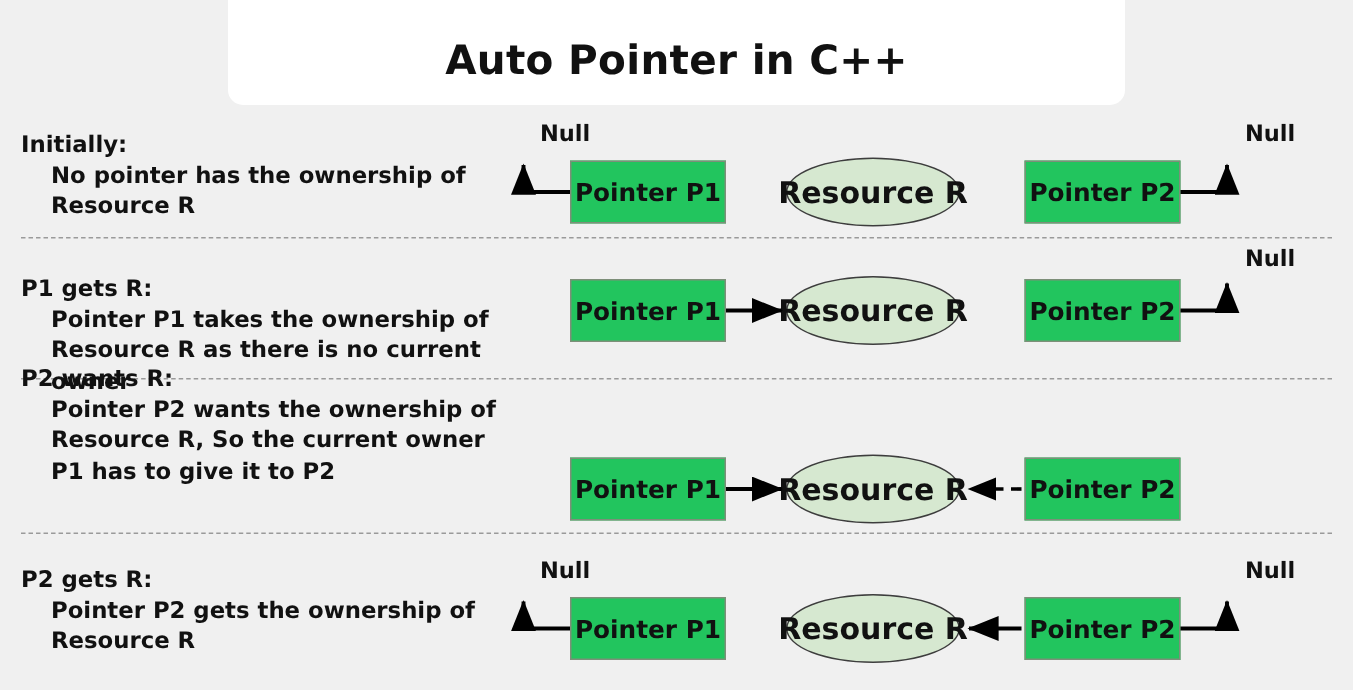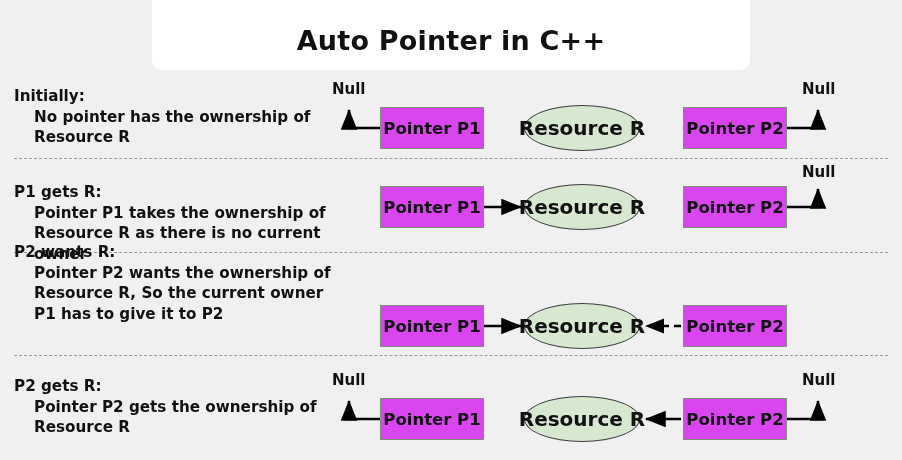--- a/index.html
+++ b/index.html
@@ -71,21 +71,21 @@
     width: 874px;
     height: 0;
     border-top: 1px dashed #9a9a9a;
   }
 
   
   .pbox {
     position: absolute;
     width: 104px;
     height: 42px;
-    background: #d946ef;
+    background: #22c55e;
     border: 1.5px solid #7d8f79;
     box-sizing: border-box;
     display: flex;
     align-items: center;
     justify-content: center;
     font-size: 16.5px;
     font-weight: 700;
     color: #111;
     white-space: nowrap;
   }
@@ -104,20 +104,21 @@
     font-weight: 700;
     color: #111;
     white-space: nowrap;
   }
   .null-label {
     position: absolute;
     font-size: 15px;
     font-weight: 700;
     color: #111;
     white-space: nowrap;
+    margin-left: 28px;
   }
   .svg-layer {
     position: absolute;
     left: 0;
     top: 0;
     width: 902px;
     height: 460px;
     pointer-events: none;
     overflow: visible;
   }

